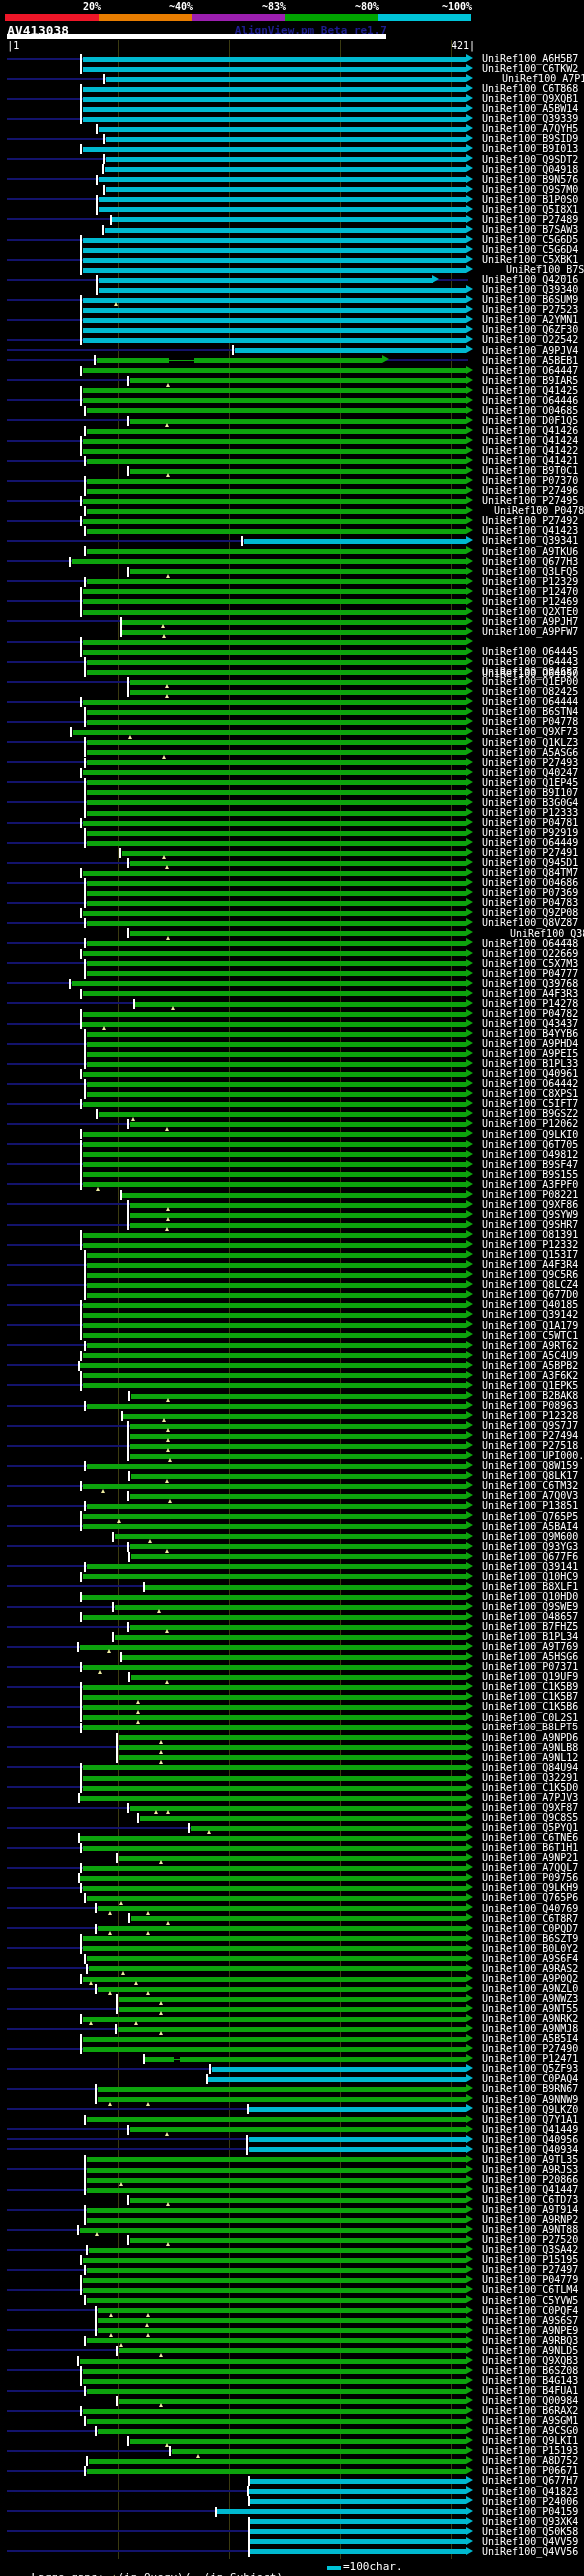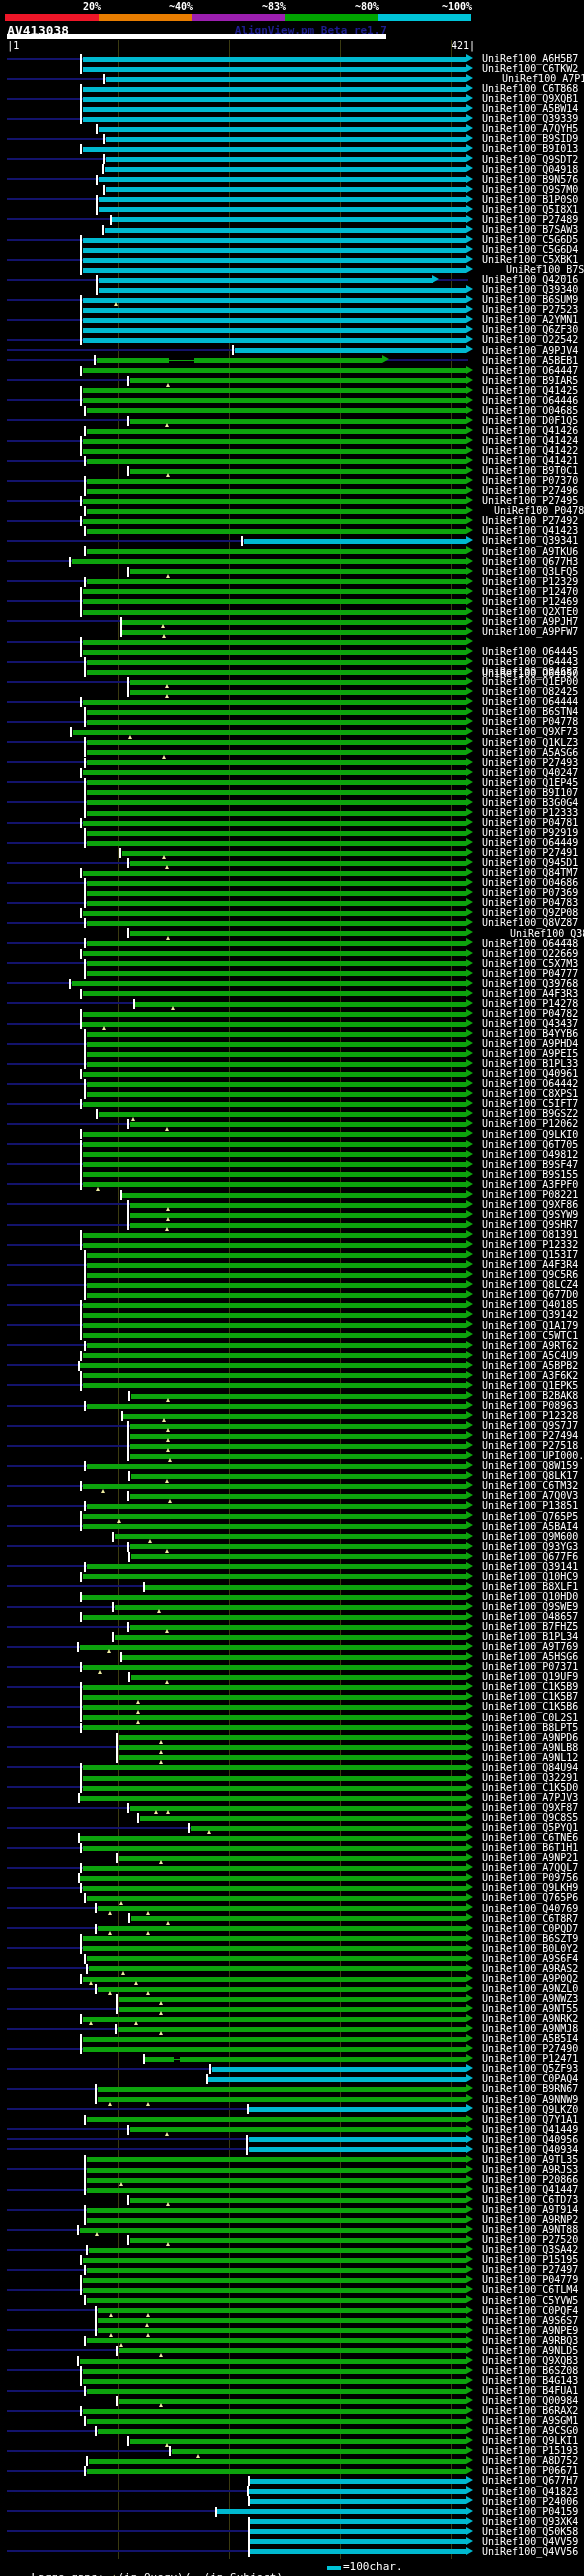--- a/index.html
+++ b/index.html
@@ -835,21 +835,21 @@
       <div class="abs hit-label" style="left: 482px; top: 1701px;">UniRef100_C1K5B6</div>
       <div class="abs" style="left: 80px; top: 1712px; width: 1.8px; height: 10px; background: rgb(255, 255, 255);"></div>
       <div class="abs" style="left: 83px; top: 1715px; width: 383px; height: 4.6px; background: rgb(13, 163, 13);"></div>
       <div class="abs" style="left: 466px; top: 1712px; width: 0px; height: 0px; border-top: 4.6px solid transparent; border-bottom: 4.6px solid transparent; border-left: 7.3px solid rgb(13, 163, 13);"></div>
       <div class="abs" style="left: 136px; top: 1720px; width: 0px; height: 0px; border-left: 2.7px solid transparent; border-right: 2.7px solid transparent; border-bottom: 4.6px solid rgb(237, 237, 160);"></div>
       <div class="abs hit-label" style="left: 482px; top: 1712px;">UniRef100_C0L2S1</div>
       <div class="abs" style="left: 7.3px; top: 1726px; width: 461px; height: 1.8px; background: rgb(19, 19, 107);"></div>
       <div class="abs" style="left: 80px; top: 1723px; width: 1.8px; height: 10px; background: rgb(255, 255, 255);"></div>
       <div class="abs" style="left: 83px; top: 1725px; width: 383px; height: 4.6px; background: rgb(13, 163, 13);"></div>
       <div class="abs" style="left: 466px; top: 1723px; width: 0px; height: 0px; border-top: 4.6px solid transparent; border-bottom: 4.6px solid transparent; border-left: 7.3px solid rgb(13, 163, 13);"></div>
-      <div class="abs hit-label" style="left: 482px; top: 1722px;">UniRef100_B8LPT5</div>
+      <div class="abs hit-label" style="left: 482px; top: 1722px; font-family: Liberation Mono, monospace;">UniRef100_B8LPT5</div>
       <div class="abs" style="left: 116px; top: 1733px; width: 1.8px; height: 10px; background: rgb(255, 255, 255);"></div>
       <div class="abs" style="left: 119px; top: 1735px; width: 347px; height: 4.6px; background: rgb(13, 163, 13);"></div>
       <div class="abs" style="left: 466px; top: 1733px; width: 0px; height: 0px; border-top: 4.6px solid transparent; border-bottom: 4.6px solid transparent; border-left: 7.3px solid rgb(13, 163, 13);"></div>
       <div class="abs" style="left: 159px; top: 1740px; width: 0px; height: 0px; border-left: 2.7px solid transparent; border-right: 2.7px solid transparent; border-bottom: 4.6px solid rgb(237, 237, 160);"></div>
       <div class="abs hit-label" style="left: 482px; top: 1732px;">UniRef100_A9NPD6</div>
       <div class="abs" style="left: 7.3px; top: 1746px; width: 461px; height: 1.8px; background: rgb(19, 19, 107);"></div>
       <div class="abs" style="left: 116px; top: 1743px; width: 1.8px; height: 10px; background: rgb(255, 255, 255);"></div>
       <div class="abs" style="left: 119px; top: 1745px; width: 347px; height: 4.6px; background: rgb(13, 163, 13);"></div>
       <div class="abs" style="left: 466px; top: 1743px; width: 0px; height: 0px; border-top: 4.6px solid transparent; border-bottom: 4.6px solid transparent; border-left: 7.3px solid rgb(13, 163, 13);"></div>
       <div class="abs" style="left: 159px; top: 1750px; width: 0px; height: 0px; border-left: 2.7px solid transparent; border-right: 2.7px solid transparent; border-bottom: 4.6px solid rgb(237, 237, 160);"></div>

